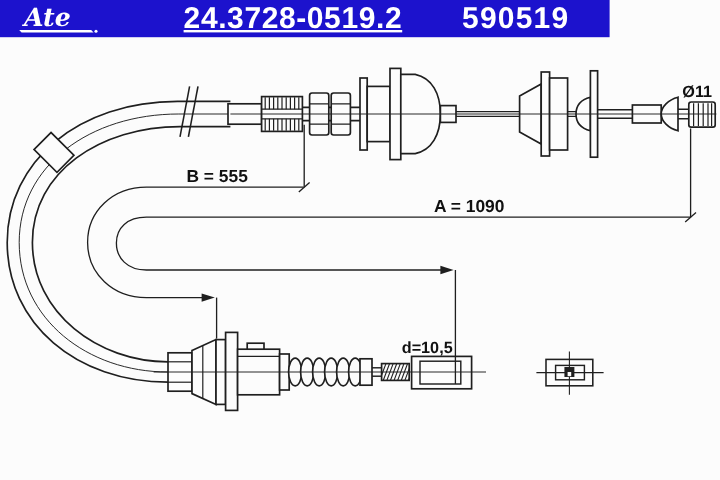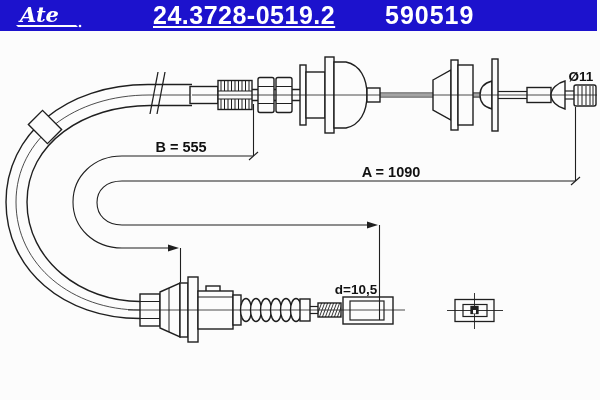--- a/index.html
+++ b/index.html
@@ -1,18 +1,18 @@
 <!DOCTYPE html>
 <html><head>
 <meta charset="utf-8">
 <style>
   html,body{margin:0;padding:0;}
   body{width:600px;height:400px;overflow:hidden;background:#fcfcfc;
        font-family:"Liberation Sans",sans-serif;}
-  .header{position:relative;width:597px;height:31px;background:#1c12cd;}
+  .header{position:relative;width:508px;height:31px;background:#1c12cd;}
   .header .logo{position:absolute;left:14px;top:1px;width:72px;height:29px;}
   .header .pn{position:absolute;left:153px;top:1px;color:#fff;
       font-weight:bold;font-size:25px;letter-spacing:.5px;line-height:29px;text-decoration:underline;}
   .header .ref{position:absolute;left:385px;top:1px;color:#fff;
       font-weight:bold;font-size:25px;letter-spacing:1px;line-height:29px;text-align:right;}
   svg{display:block;}
   text.dim{font-family:"Liberation Sans",sans-serif;font-weight:bold;
       fill:#111;}
 </style>
 </head>

